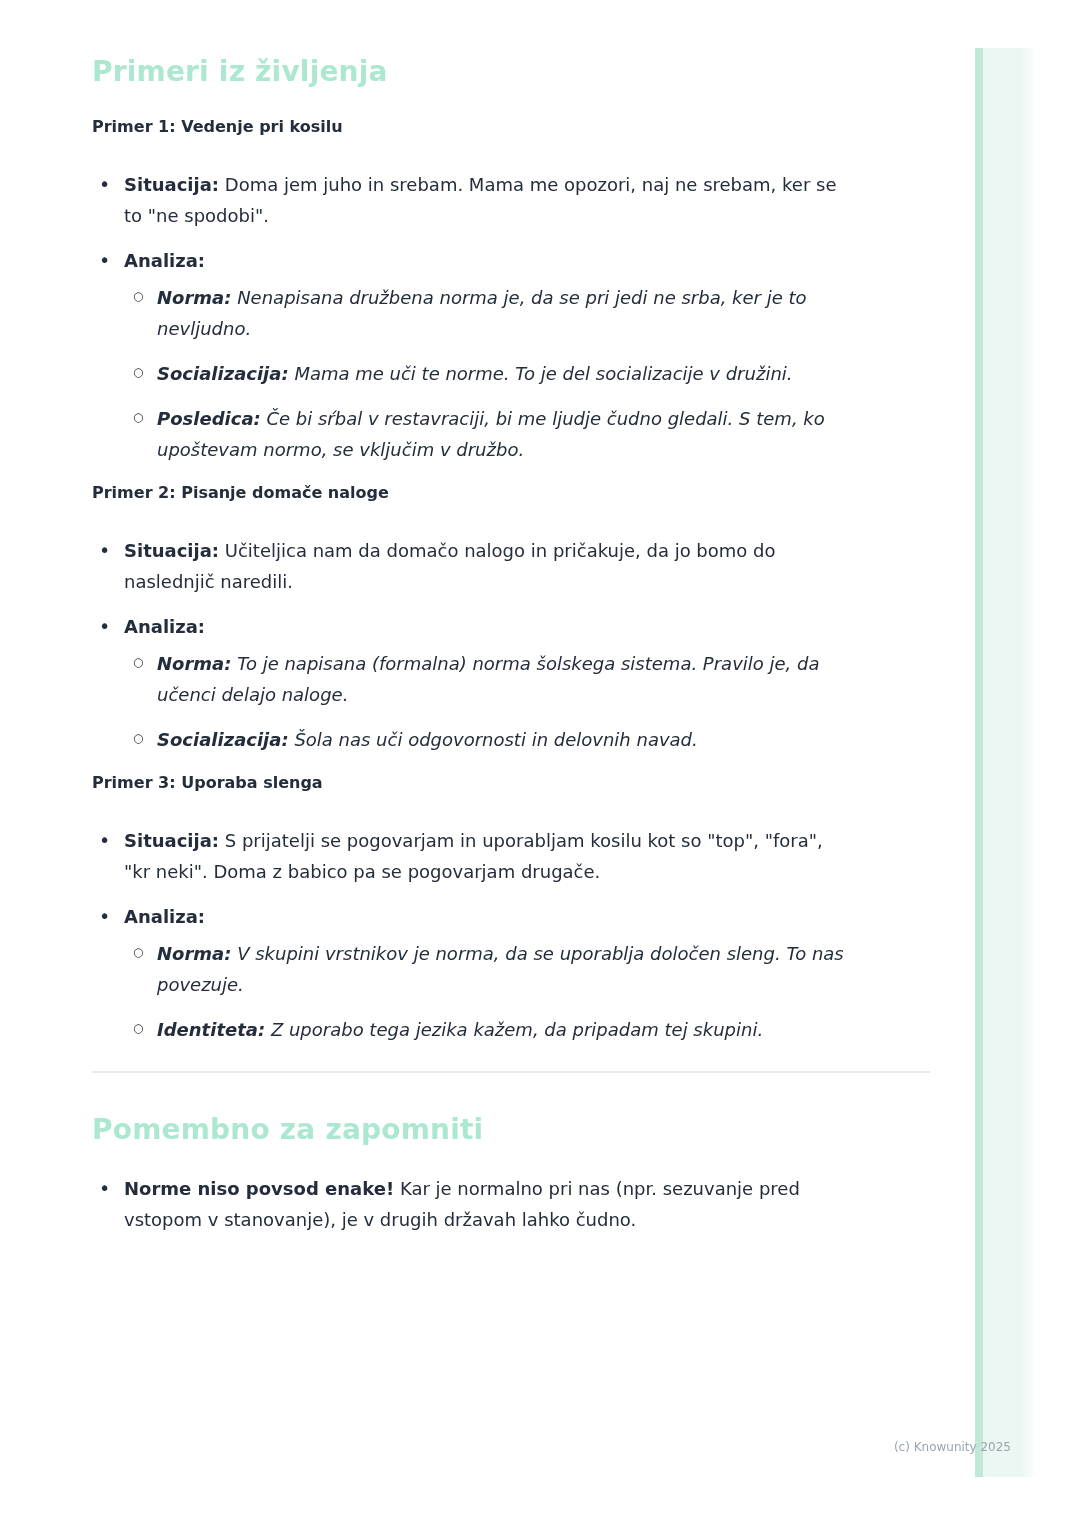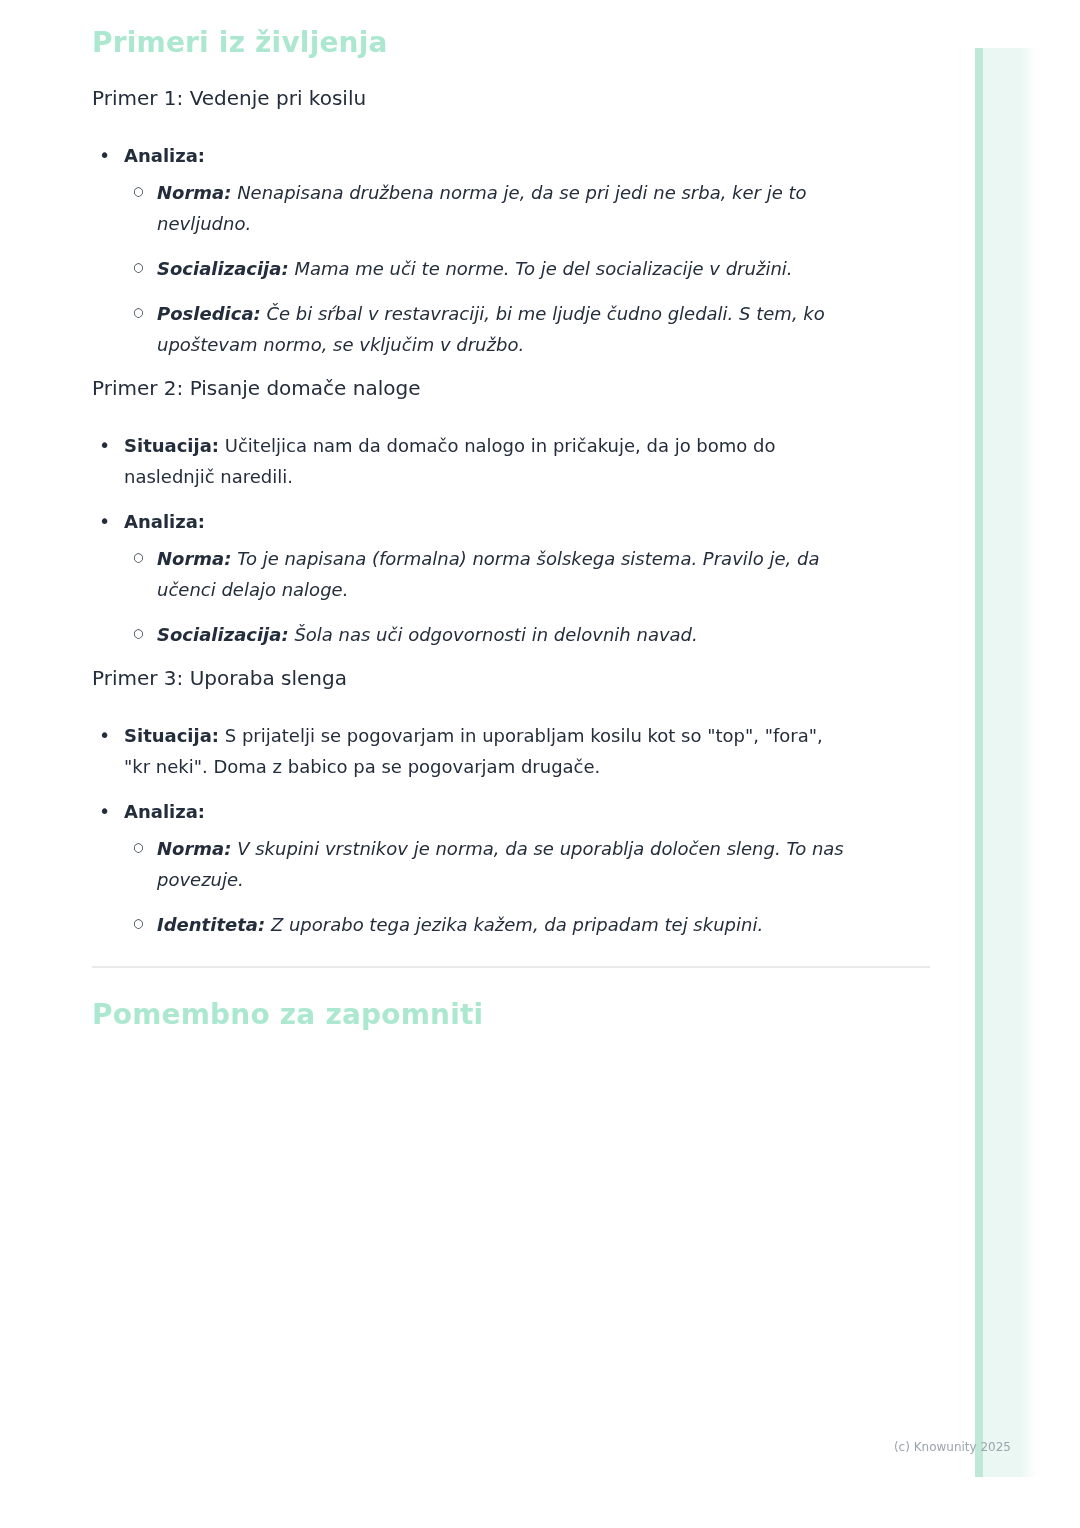--- a/index.html
+++ b/index.html
@@ -13,39 +13,39 @@
     width: 1080px;
     height: 1528px;
     background: #ffffff;
     overflow: hidden;
   }
   .content {
     position: absolute;
     left: 92px;
     top: 0;
     width: 840px;
-    padding-top: 26px;
+    padding-top: 55px;
     color: #232d3b;
     font-size: 18px;
     line-height: 31px;
   }
   h1.sec-title {
     margin: 0 0 26px 0;
     font-size: 28px;
     line-height: 34px;
     font-weight: 700;
     color: #ace8d0;
     letter-spacing: 0.2px;
   }
-  h1.sec-title.second { margin-top: 30px; }
+  h1.sec-title.second { margin-top: 40px; }
   h2.ex-heading {
     margin: 16px 0 30px 0;
-    font-size: 20px;
+    font-size: 16px;
     line-height: 24px;
-    font-weight: 400;
+    font-weight: 700;
     color: #232d3b;
   }
   h2.ex-heading.first { margin-top: 0; }
   ul.blist {
     list-style: none;
     margin: 0;
     padding: 0;
     max-width: 752px;
   }
   li.l1 {
@@ -127,20 +127,24 @@
     <div class="accent-fill"></div>
   </div>
 
   <div class="content">
 
     <h1 class="sec-title">Primeri iz življenja</h1>
 
     <h2 class="ex-heading first">Primer 1: Vedenje pri kosilu</h2>
     <ul class="blist">
       <li class="l1">
+        <span class="lbl">Situacija:</span>
+        <span>Doma jem juho in srebam. Mama me opozori, naj ne srebam, ker se to "ne spodobi".</span>
+      </li>
+      <li class="l1">
         <span class="lbl">Analiza:</span>
         <ul class="sublist">
           <li class="l2">
             <span class="lbl">Norma:</span>
             <span>Nenapisana družbena norma je, da se pri jedi ne srba, ker je to nevljudno.</span>
           </li>
           <li class="l2">
             <span class="lbl">Socializacija:</span>
             <span>Mama me uči te norme. To je del socializacije v družini.</span>
           </li>
@@ -191,18 +195,24 @@
             <span>Z uporabo tega jezika kažem, da pripadam tej skupini.</span>
           </li>
         </ul>
       </li>
     </ul>
 
     <hr class="divider">
 
     <h1 class="sec-title second">Pomembno za zapomniti</h1>
 
+    <ul class="blist">
+      <li class="l1">
+        <span class="lbl">Norme niso povsod enake!</span>
+        <span>Kar je normalno pri nas (npr. sezuvanje pred vstopom v stanovanje), je v drugih državah lahko čudno.</span>
+      </li>
+    </ul>
 
   </div>
 
   <div class="footer">(c) Knowunity 2025</div>
 
 </div>
 
 </body></html>

